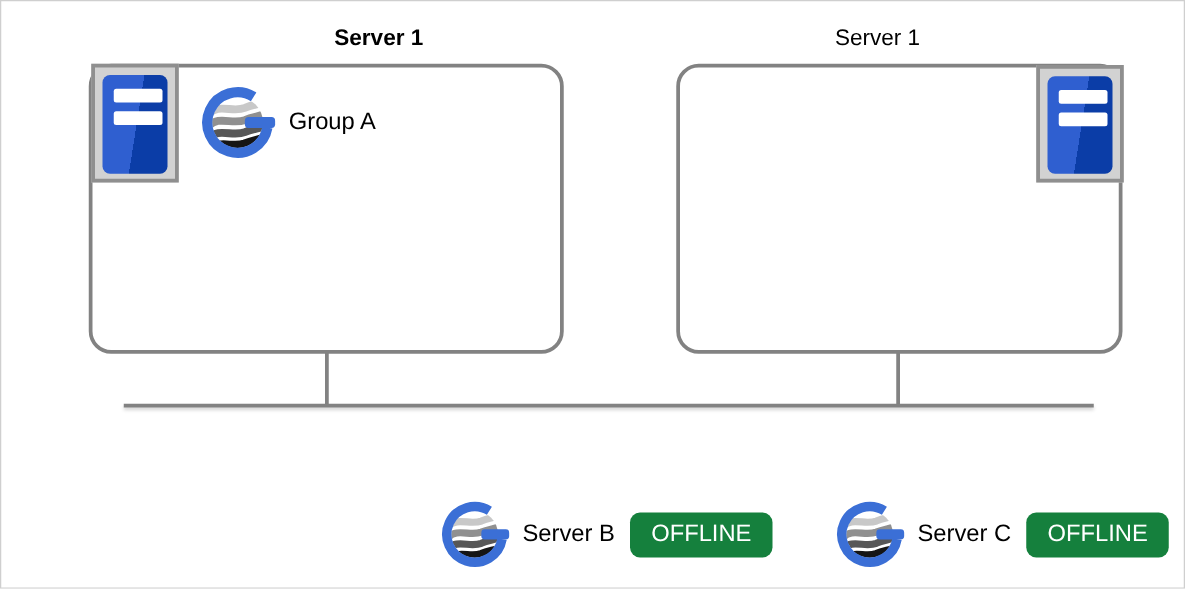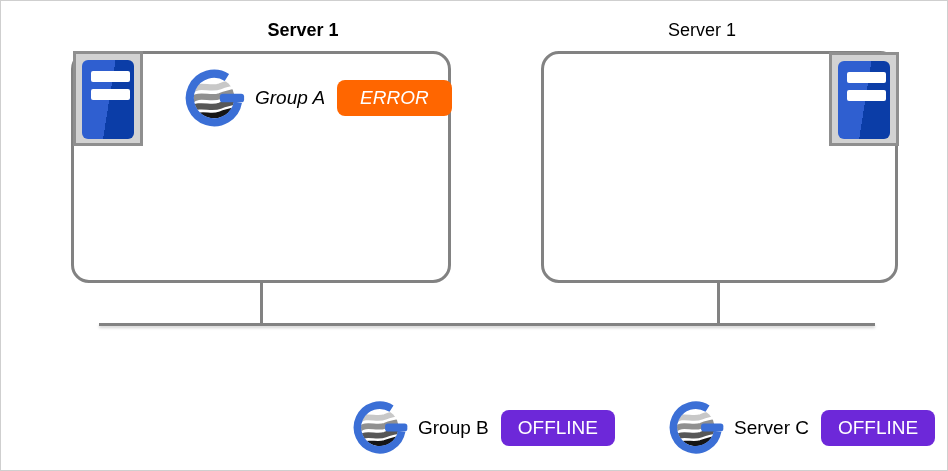--- a/index.html
+++ b/index.html
@@ -28,31 +28,31 @@
   .si2 { left:828px; top:51px; height:94px; }
   .tower {
     position:absolute; left:6px; right:6px; top:6px; bottom:4px;
     border-radius:6px;
     background:linear-gradient(99deg, #2F5FD0 52%, #0B3DA7 52%);
   }
   .bar { position:absolute; left:9px; width:39px; height:11px; background:#fff; border-radius:2px; }
   .b1 { top:11px; } .b2 { top:29px; }
 
   .group-row { position:absolute; display:flex; align-items:center; z-index:3; }
-  .rowA { left:184px; top:66px;  height:62px;font-style:italic; }
+  .rowA { left:160px; top:66px;  height:62px; }
   .rowB { left:352px; top:398px; height:57px; }
   .rowC { left:668px; top:398px; height:57px; }
   .gicon { display:block; flex:0 0 auto; }
   .group-label { font-size:19px; color:#000; margin:0 12px 0 8px; white-space:nowrap; }
   .badge {
     display:inline-block; height:36px; line-height:36px; border-radius:8px;
     color:#fff; font-size:19px; white-space:nowrap;
   }
   .badge-error   { background:#FF6600; padding:0 23px; }
-  .badge-offline { background:#6d28d9; padding:0 17px; }
+  .badge-offline { background:#15803d; padding:0 17px; }
 
   .connector { position:absolute; width:3px; height:42px; top:281px; background:#828282; }
   .c1 { left:259px; } .c2 { left:716px; }
   .bus {
     position:absolute; left:98px; top:322px; width:776px; height:3px;
     background:#828282; box-shadow:0 2px 3px rgba(0,0,0,0.18);
   }
 </style>
 </head>
 <body>
@@ -89,21 +89,20 @@
       <g clip-path="url(#gclipA)">
         <path d="M6,25 C14,16 26,24 36,20 C43,17 49,17 55,14" stroke="#c8c8c8" stroke-width="6.5" fill="none"></path>
         <path d="M6,35 C14,26 26,34 36,30 C43,27 49,27 55,24" stroke="#909090" stroke-width="6.5" fill="none"></path>
         <path d="M6,45 C14,36 26,44 36,40 C43,37 49,37 55,34" stroke="#575757" stroke-width="6.5" fill="none"></path>
         <path d="M6,56 C14,46 26,54 36,50 C43,47 49,47 55,44" stroke="#151515" stroke-width="8" fill="none"></path>
       </g>
       <path d="M43.25,10.8 A25,25 0 1 0 54.6,36.3" fill="none" stroke="#3B6FD6" stroke-width="8.5"></path>
       <rect x="36" y="27.5" width="25" height="9" rx="3" fill="#3B6FD6"></rect>
     </svg>
     <span class="group-label">Group A</span>
-    <span class="badge badge-error">ERROR</span>
   </div>
 
   <div class="connector c1"></div>
   <div class="connector c2"></div>
   <div class="bus"></div>
 
   <div class="group-row rowB">
     <svg class="gicon" width="57" height="57" viewBox="0 0 64 64">
       <defs>
           <clipPath id="gclipB">
@@ -113,21 +112,21 @@
       <circle cx="30" cy="32" r="21.5" fill="#ffffff"></circle>
       <g clip-path="url(#gclipB)">
         <path d="M6,25 C14,16 26,24 36,20 C43,17 49,17 55,14" stroke="#c8c8c8" stroke-width="6.5" fill="none"></path>
         <path d="M6,35 C14,26 26,34 36,30 C43,27 49,27 55,24" stroke="#909090" stroke-width="6.5" fill="none"></path>
         <path d="M6,45 C14,36 26,44 36,40 C43,37 49,37 55,34" stroke="#575757" stroke-width="6.5" fill="none"></path>
         <path d="M6,56 C14,46 26,54 36,50 C43,47 49,47 55,44" stroke="#151515" stroke-width="8" fill="none"></path>
       </g>
       <path d="M43.25,10.8 A25,25 0 1 0 54.6,36.3" fill="none" stroke="#3B6FD6" stroke-width="8.5"></path>
       <rect x="36" y="27.5" width="25" height="9" rx="3" fill="#3B6FD6"></rect>
     </svg>
-    <span class="group-label">Group B</span>
+    <span class="group-label">Server B</span>
     <span class="badge badge-offline">OFFLINE</span>
   </div>
 
   <div class="group-row rowC">
     <svg class="gicon" width="57" height="57" viewBox="0 0 64 64">
       <defs>
           <clipPath id="gclipC">
             <circle cx="30" cy="32" r="21"></circle>
           </clipPath>
         </defs>

